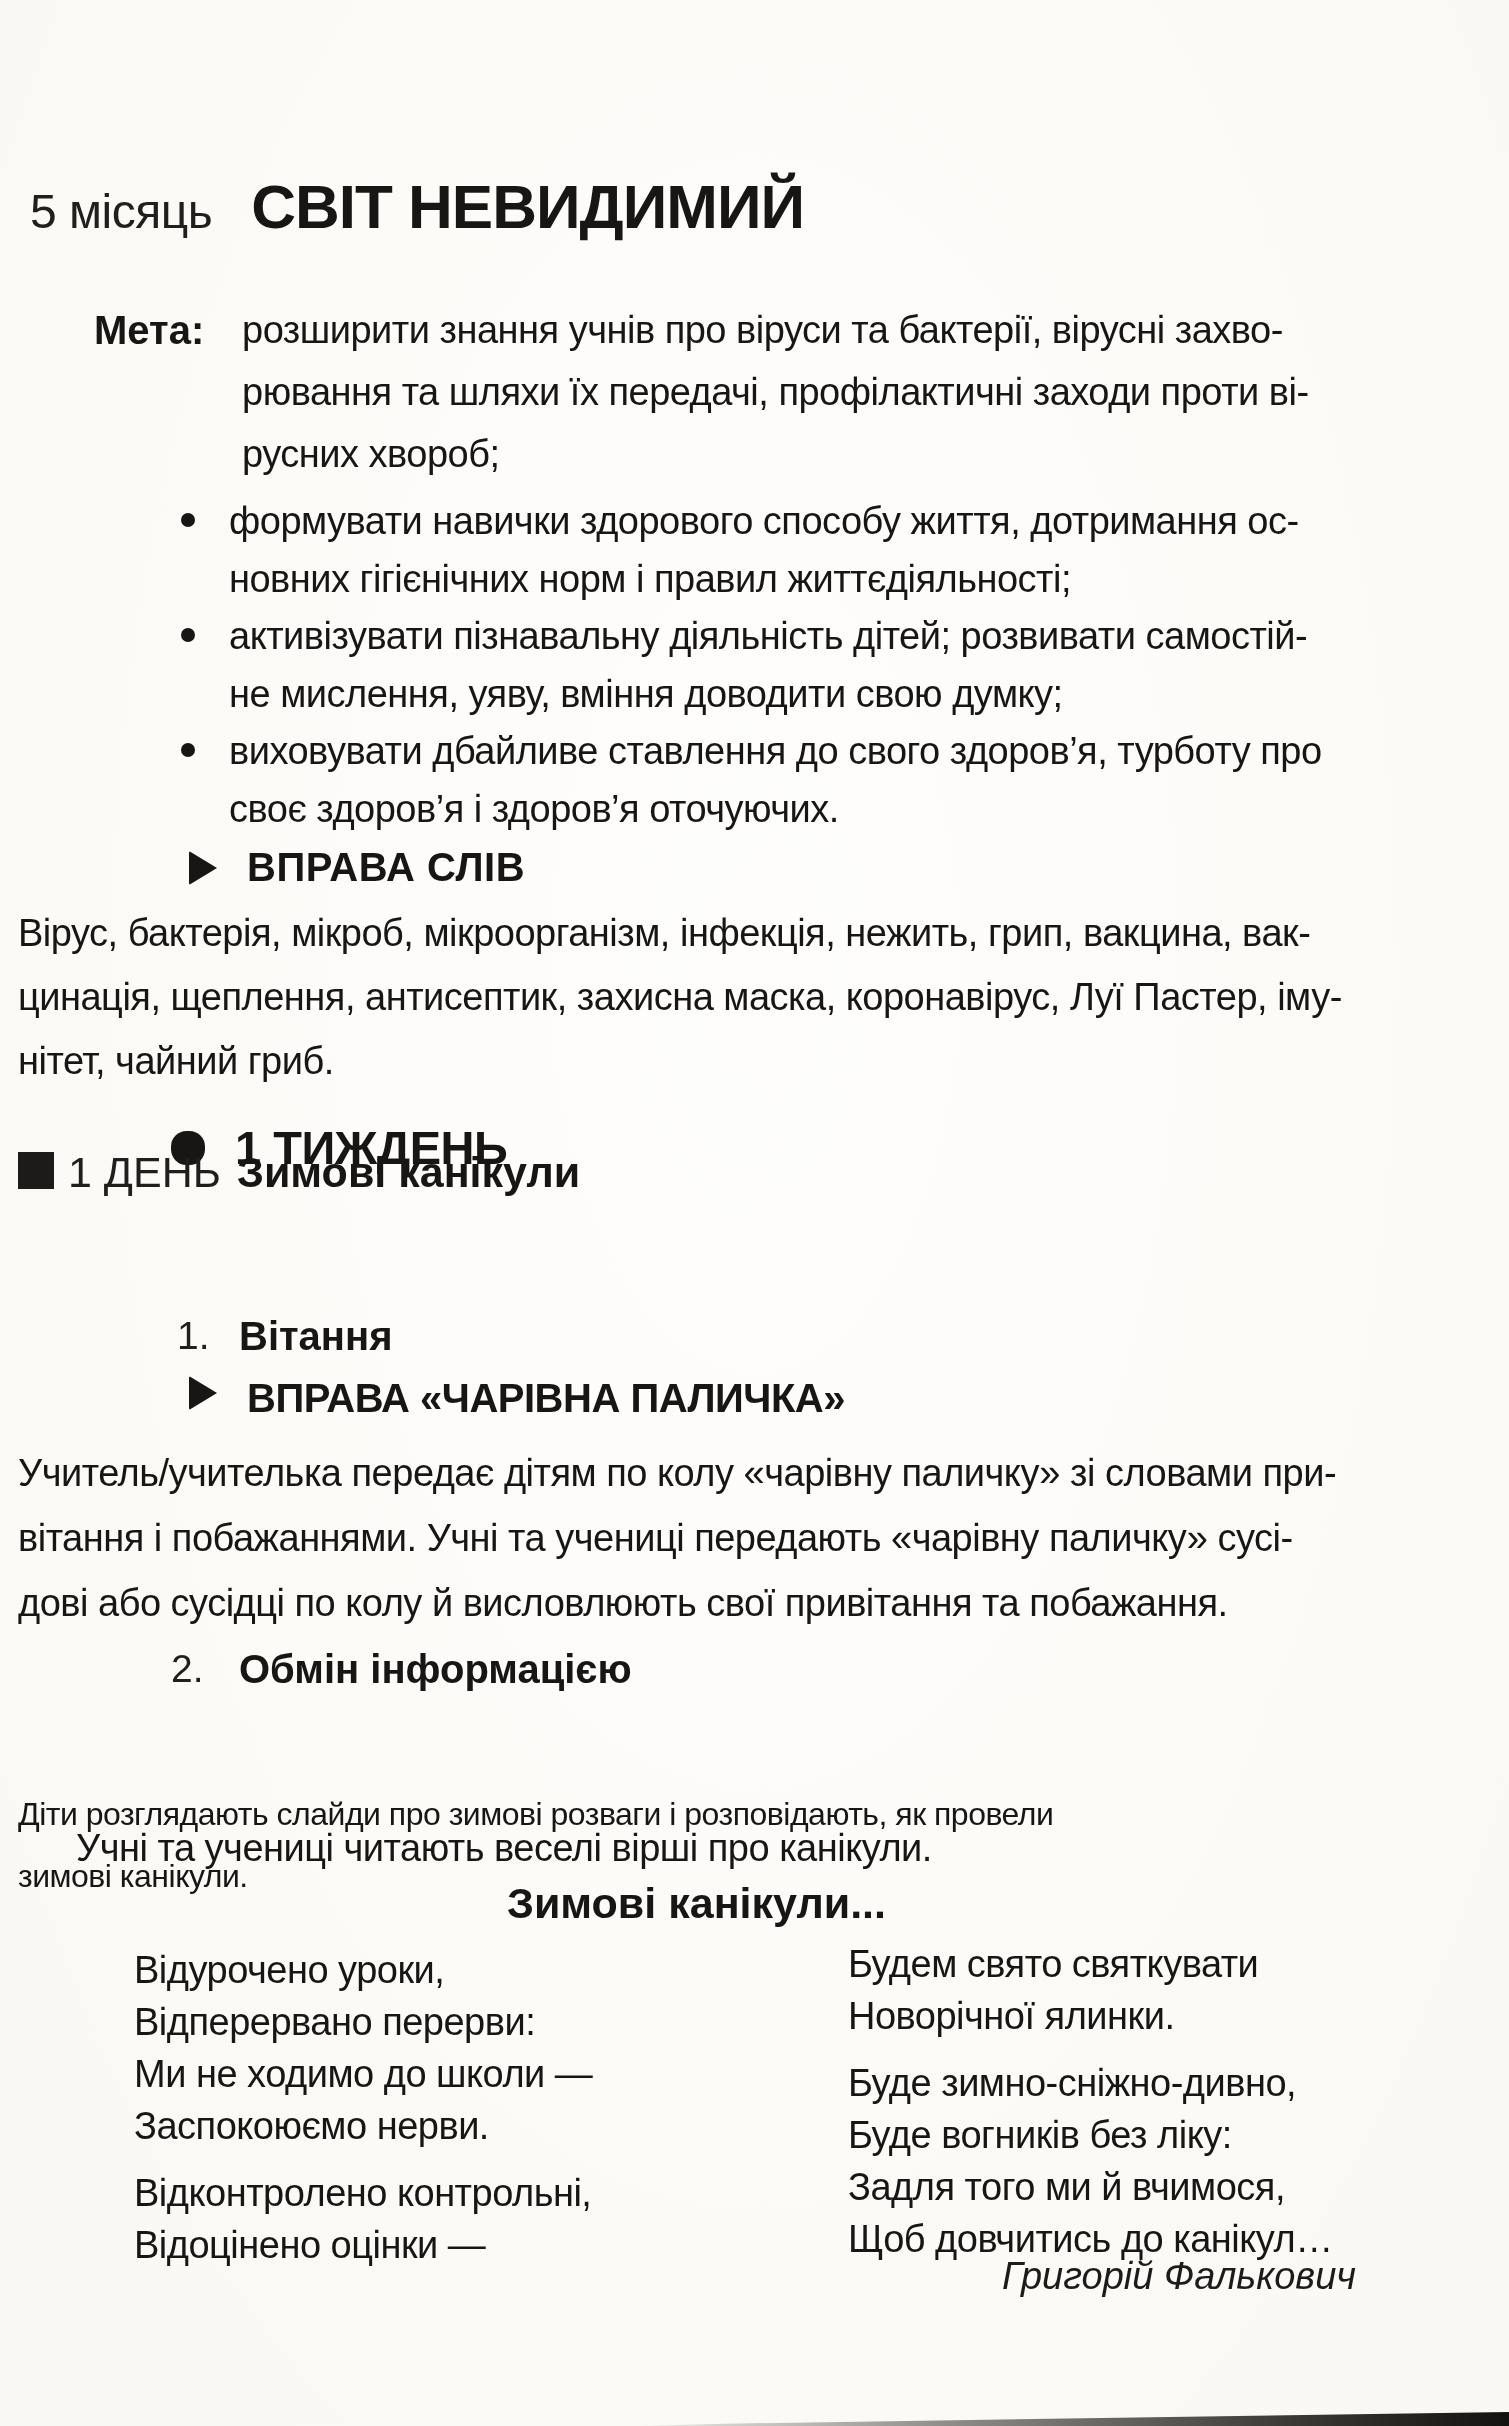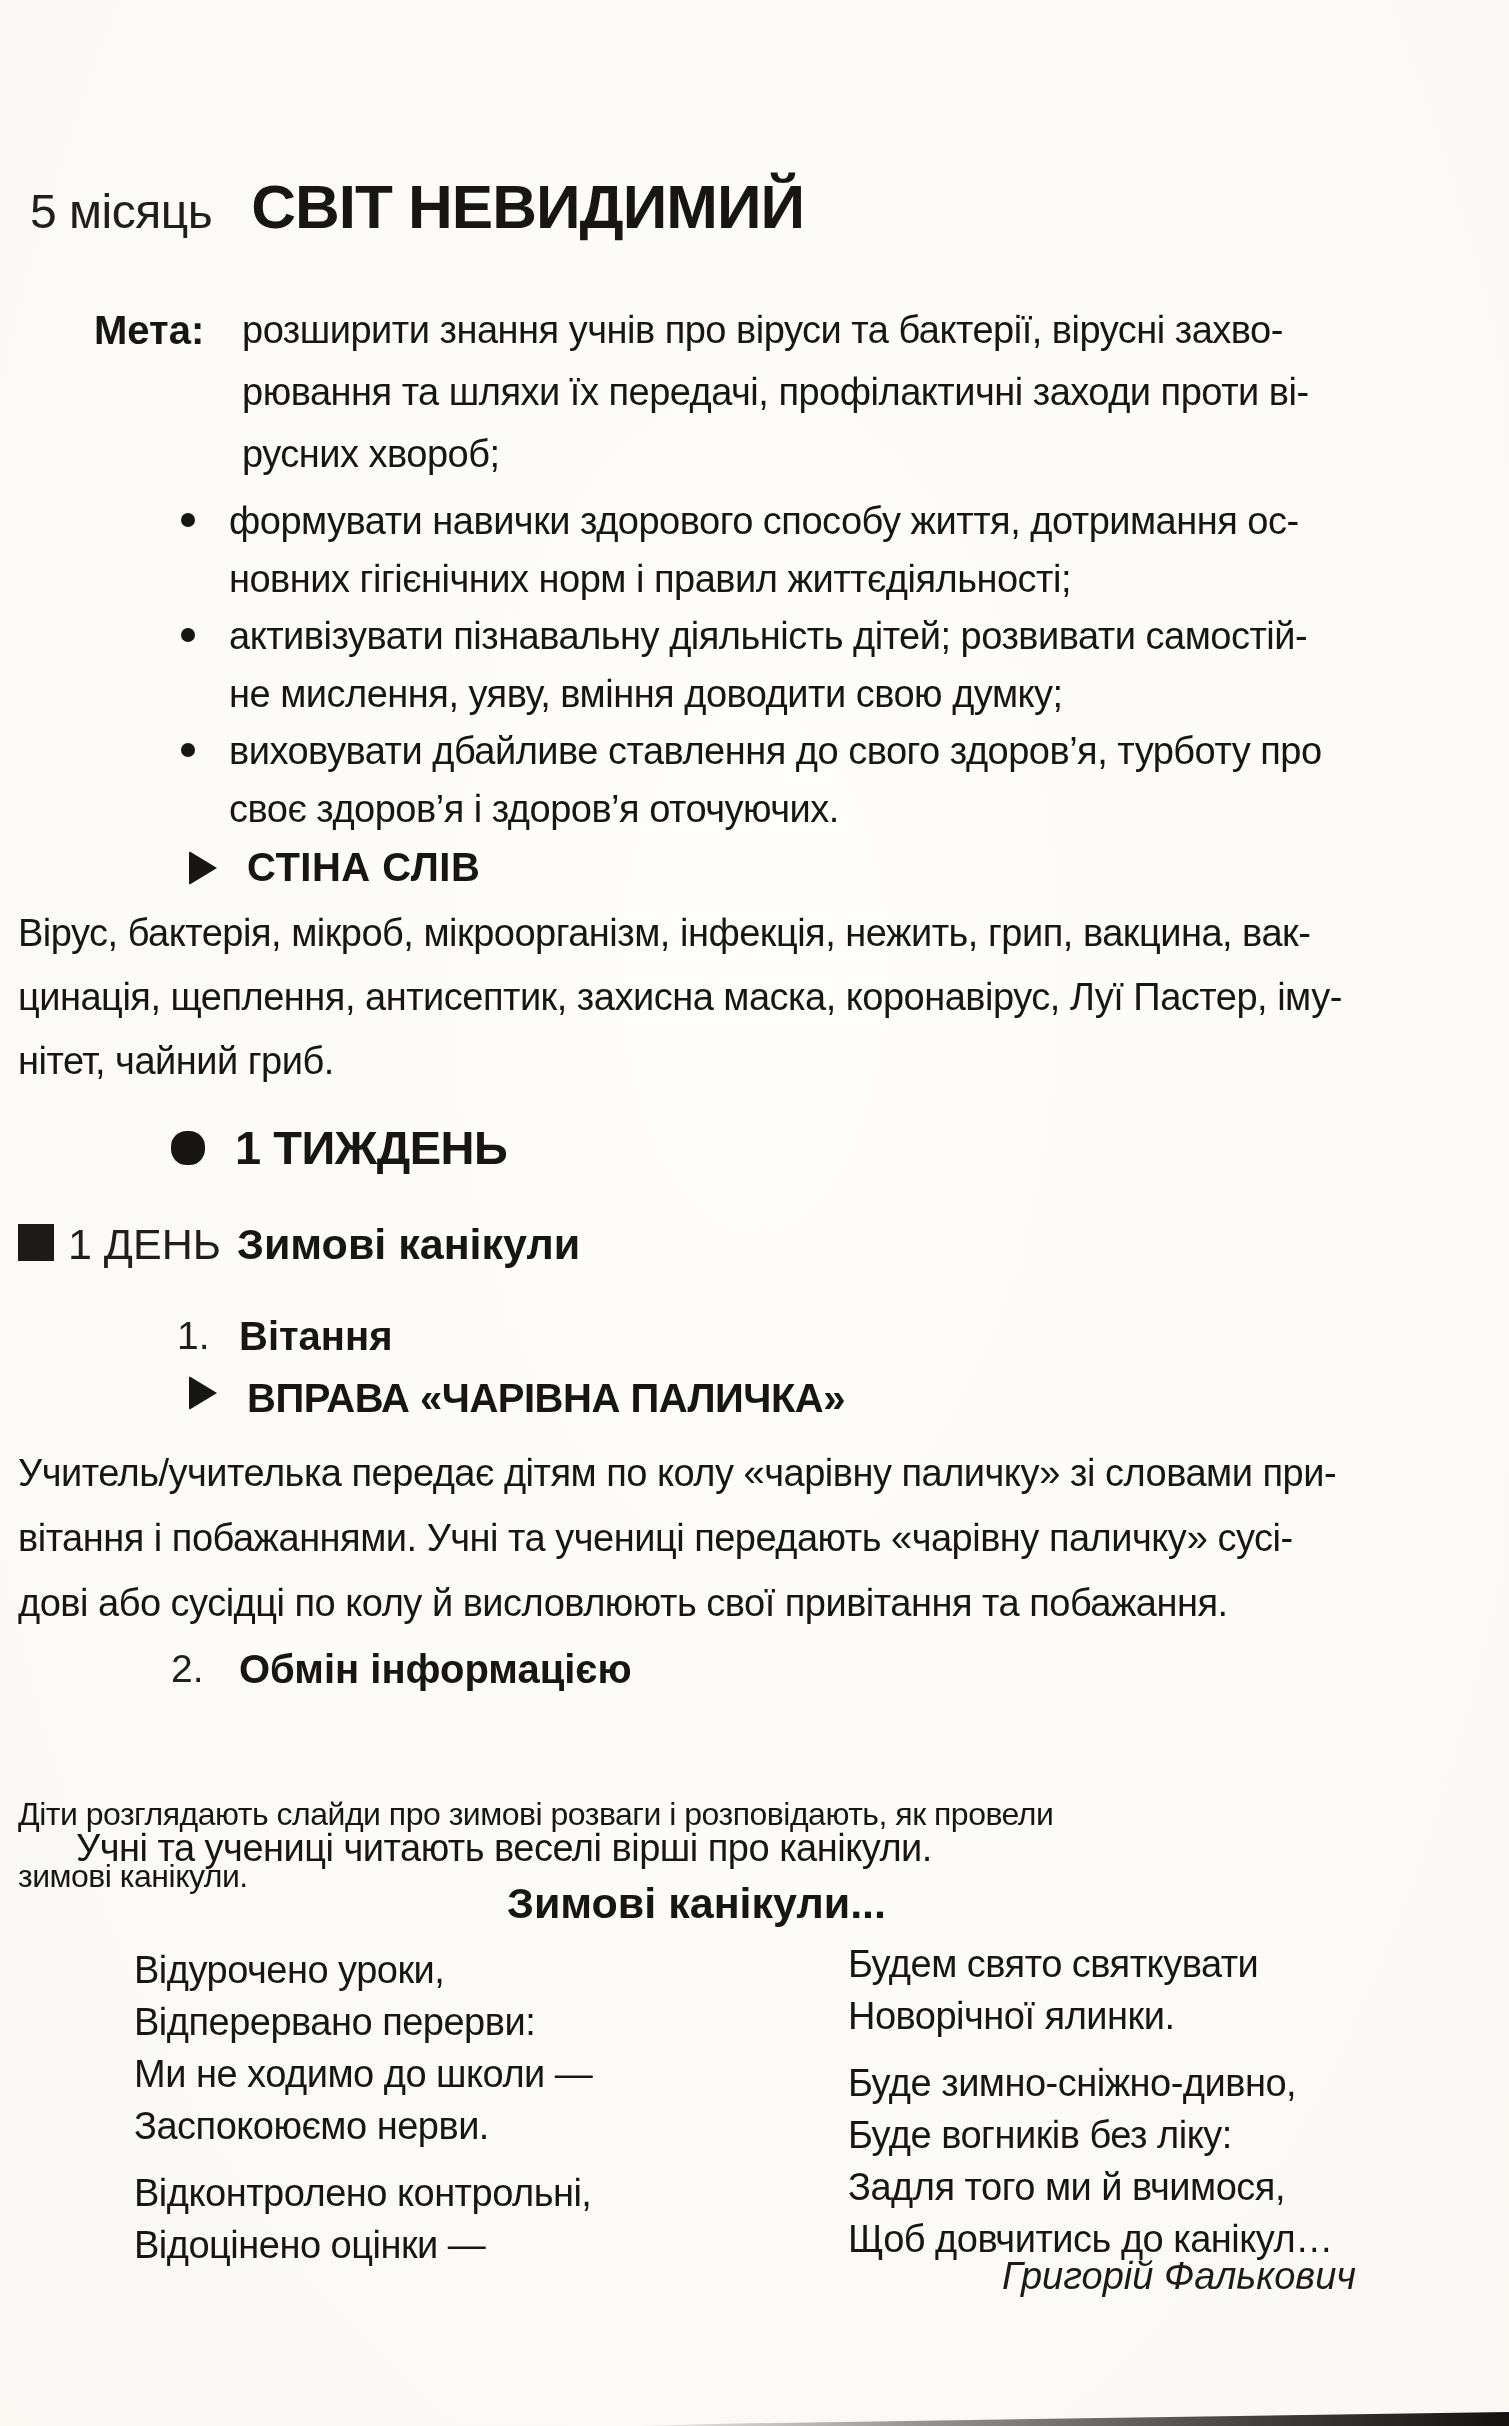--- a/index.html
+++ b/index.html
@@ -36,21 +36,21 @@
   .day-square { position:absolute; top:8px; left:0; width:36px; height:37px; background:#1c1b19; }
 
   
   .wall-heading { position:absolute; top:845px; left:189px; display:flex; align-items:center; gap:30px; }
   .wall-heading .txt { font-size:40px; font-weight:700; letter-spacing:0.5px; }
   .wall-body { position:absolute; top:901px; left:18px; width:1479px; font-size:38px; line-height:64px; letter-spacing:-0.5px; }
 
   
   .week-heading { position:absolute; top:1120px; left:171px; display:flex; align-items:center; gap:30px; }
   .week-heading .txt { font-size:47px; font-weight:700; letter-spacing:-0.5px; }
-  .day-row { position:absolute; top:1216px; left:18px; width:1393px; height:60px; }
+  .day-row { position:absolute; top:1144px; left:18px; width:1393px; height:60px; }
   .day-label { position:absolute; left:50px; top:0; font-size:43px; font-weight:400; line-height:56px; color:#201f1d; }
   .day-title { position:absolute; left:219px; top:0; font-size:43px; font-weight:700; line-height:56px; }
 
   
   .activity-row { position:absolute; left:0; width:1393px; }
   .act-1 { top:1309px; }
   .act-2 { top:1642px; }
   .act-num { position:absolute; left:177px; font-size:39px; font-weight:400; line-height:54px; color:#201f1d; }
   .act-2 .act-num { left:171px; }
   .act-title { position:absolute; left:239px; font-size:40px; font-weight:700; line-height:54px; }
@@ -101,21 +101,21 @@
 не мислення, уяву, вміння доводити свою думку;</div>
   </div>
   <div class="bullet-item bullet-3">
     <span class="dot"></span>
     <div class="lines">виховувати дбайливе ставлення до свого здоров’я, турботу про
 своє здоров’я і здоров’я оточуючих.</div>
   </div>
 
   <div class="wall-heading">
     <span class="tri"></span>
-    <span class="txt">СТІНА СЛІВ</span>
+    <span class="txt">ВПРАВА СЛІВ</span>
   </div>
   <div class="wall-body lines">Вірус, бактерія, мікроб, мікроорганізм, інфекція, нежить, грип, вакцина, вак-
 цинація, щеплення, антисептик, захисна маска, коронавірус, Луї Пастер, іму-
 нітет, чайний гриб.</div>
 
   <div class="week-heading">
     <span class="week-dot"></span>
     <span class="txt">1 ТИЖДЕНЬ</span>
   </div>
 

